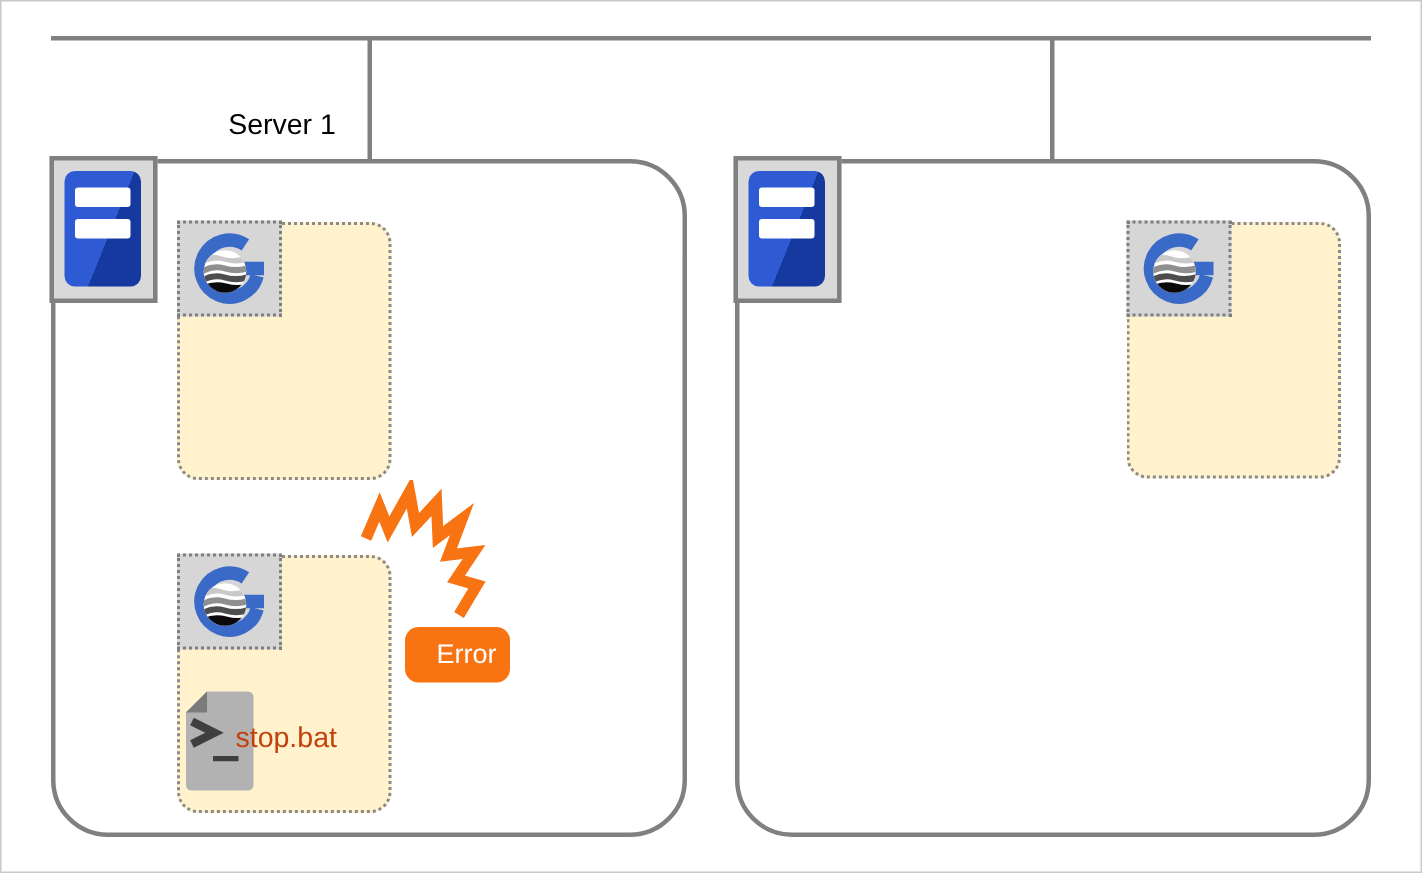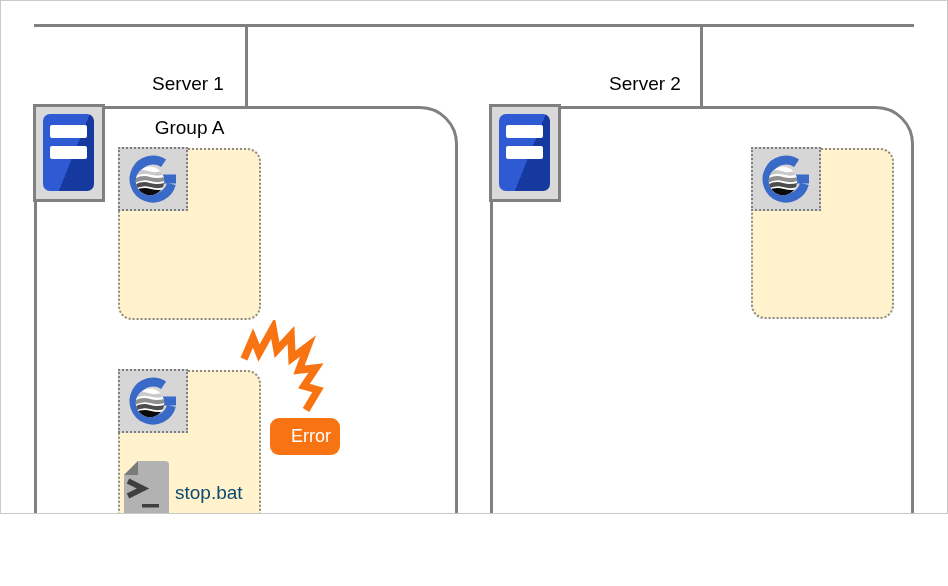--- a/index.html
+++ b/index.html
@@ -1,20 +1,20 @@
 <!DOCTYPE html>
 <html><head>
 <meta charset="utf-8">
 <style>
   * { box-sizing: border-box; margin: 0; padding: 0; }
   html,body { background:#ffffff; }
   body { font-family: "Liberation Sans", sans-serif; }
   .canvas {
     position: relative;
-    width: 948px; height: 514px;
+    width: 948px; height: 582px;
     background: #ffffff;
     border: 1px solid #c9c9c9;
     overflow: hidden;
   }
   .hline, .vline { position: absolute; background: #808080; }
   .lbl {
     position: absolute;
     font-size: 19px;
     color: #000;
     text-align: center;
@@ -66,21 +66,21 @@
     left: 269px; top: 417px;
     width: 70px; height: 37px;
     background: #F87412;
     border-radius: 9px;
     color: #ffffff;
     font-size: 18px;
     display: flex; align-items: center; justify-content: center; padding-left: 12px;
   }
   .spark { position: absolute; left: 234px; top: 319px; }
   .file-icon { position: absolute; left: 122px; top: 459px; }
-  .file-label { position: absolute; left: 174px; top: 481px; font-size: 19px; color:#0c4a6e; white-space: nowrap; }
+  .file-label { position: absolute; left: 156px; top: 481px; font-size: 19px; color:#c2410c; white-space: nowrap; }
   svg { display: block; }
   .defs { position: absolute; width: 0; height: 0; }
 </style>
 </head>
 <body>
 
 <svg class="defs" aria-hidden="true">
   <defs>
     <symbol id="glogo" viewBox="0 0 52 52">
 
@@ -101,39 +101,37 @@
   </defs>
 </svg>
 
 <div class="canvas">
 
   <div class="hline" style="left:33px; top:23px; width:880px; height:3px;"></div>
   <div class="vline" style="left:244px; top:23px; width:3px; height:82px;"></div>
   <div class="vline" style="left:699px; top:23px; width:3px; height:82px;"></div>
 
   <div class="lbl" style="left:127px; top:72px; width:120px;">Server 1</div>
-  <div class="lbl" style="left:584px; top:72px; width:120px;">Server 2</div>
 
   <div class="server-box" style="left:33px; top:105px;"></div>
   <div class="server-box" style="left:489px; top:105px;"></div>
 
   <div class="server-tile" style="left:32px; top:103px;">
     <div class="tower">
       <div class="bar bar1"></div>
       <div class="bar bar2"></div>
     </div>
   </div>
   <div class="server-tile" style="left:488px; top:103px;">
     <div class="tower">
       <div class="bar bar1"></div>
       <div class="bar bar2"></div>
     </div>
   </div>
 
-  <div class="lbl" style="left:117px; top:116px; width:143px;">Group A</div>
   <div class="group-box" style="left:117px; top:147px;"></div>
   <div class="g-tile" style="left:117px; top:146px;">
     <svg width="52" height="52">
         <use href="#glogo"></use>
       </svg>
   </div>
 
   <div class="group-box" style="left:117px; top:369px;"></div>
   <div class="g-tile" style="left:117px; top:368px;">
     <svg width="52" height="52">

